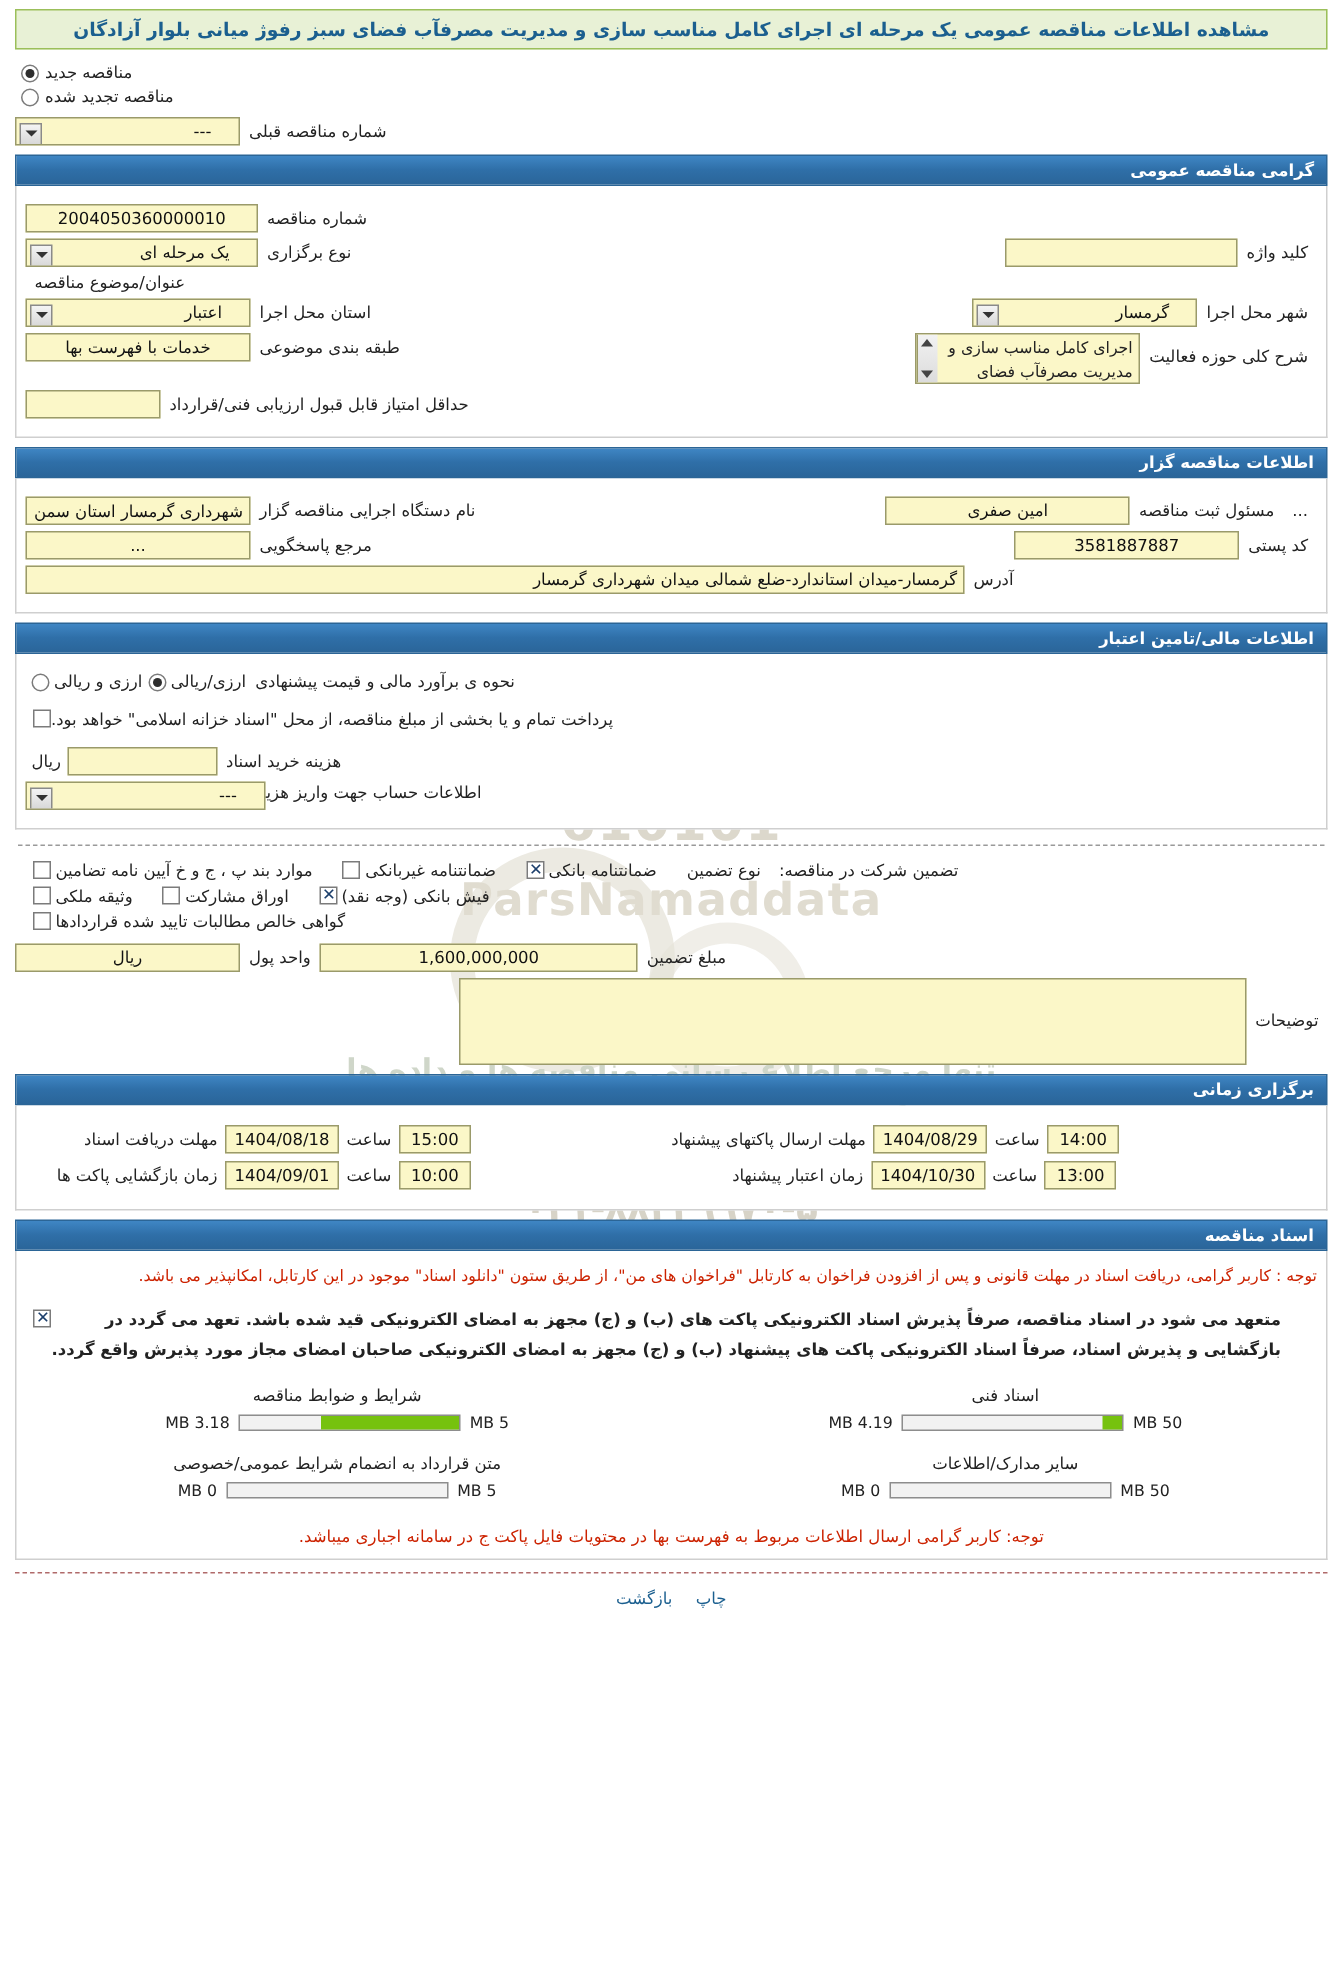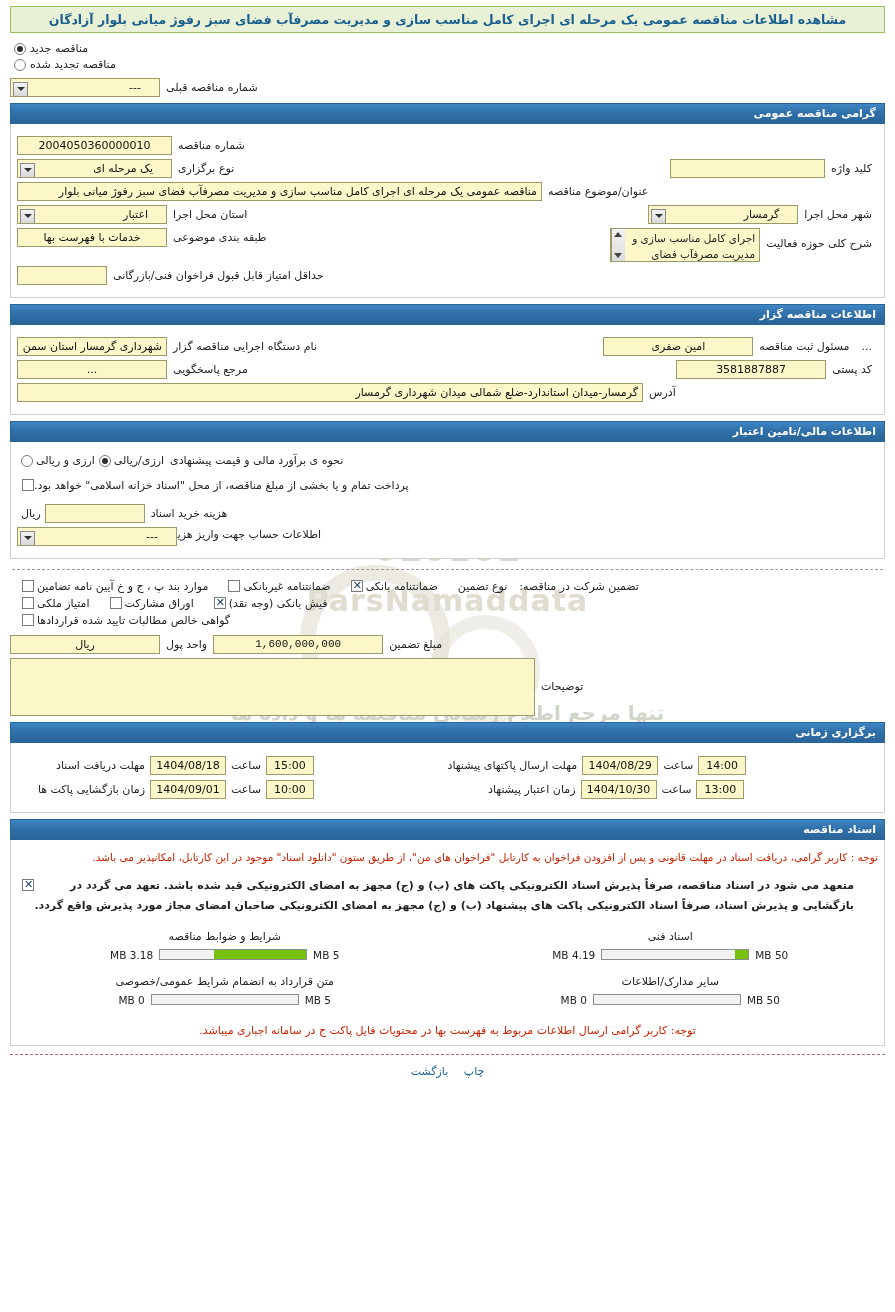--- a/index.html
+++ b/index.html
@@ -196,21 +196,20 @@
           <span class="fld" style="width:155px;"></span>
         </div>
         <div style="display:flex;align-items:center;">
           <span class="lbl">نوع برگزاری</span>
           <span class="select" style="width:155px;">یک مرحله ای</span>
         </div>
       </div>
 
       <div class="row" style="justify-content:flex-end;">
         <span class="lbl">عنوان/موضوع مناقصه</span>
-        <span class="fld ta" style="width:525px;">مناقصه عمومی یک مرحله ای اجرای کامل مناسب سازی و مدیریت مصرفآب فضای سبز رفوژ میانی بلوار</span>
       </div>
 
 
       <div class="row" style="justify-content:space-between;">
         <div style="display:flex;align-items:center;">
           <span class="lbl">شهر محل اجرا</span>
           <span class="select" style="width:150px;">گرمسار</span>
         </div>
         <div style="display:flex;align-items:center;">
           <span class="lbl">استان محل اجرا</span>
@@ -229,33 +228,33 @@
             <span>اجرای کامل مناسب سازی و مدیریت مصرفآب فضای</span>
           </span>
         </div>
         <div style="display:flex;align-items:center;">
           <span class="lbl">طبقه بندی موضوعی</span>
           <span class="fld" style="width:150px;">خدمات با فهرست بها</span>
         </div>
       </div>
 
       <div class="row" style="justify-content:flex-end;">
-        <span class="lbl">حداقل امتیاز قابل قبول فراخوان فنی/بازرگانی</span>
+        <span class="lbl">حداقل امتیاز قابل قبول ارزیابی فنی/قرارداد</span>
         <span class="fld" style="width:90px;"></span>
       </div>
     </div>
 
     <div class="sec-head">اطلاعات مناقصه گزار</div>
     <div class="sec-body">
 
       <div class="row" style="justify-content:space-between;">
         <div style="display:flex;align-items:center;">
           <span class="lbl">...</span>
           <span class="lbl">مسئول ثبت مناقصه</span>
-          <span class="fld" style="width:150px;">امین صفری</span>
+          <span class="fld" style="width:163px;">امین صفری</span>
         </div>
         <div style="display:flex;align-items:center;">
           <span class="lbl">نام دستگاه اجرایی مناقصه گزار</span>
           <span class="fld" style="width:150px;padding-left:48px;">شهرداری گرمسار استان سمن</span>
         </div>
       </div>
 
       <div class="row" style="justify-content:space-between;">
         <div style="display:flex;align-items:center;">
           <span class="lbl">کد پستی</span>
@@ -329,40 +328,40 @@
       <div class="row" style="justify-content:flex-end;">
         <span style="display:flex;align-items:center;gap:3px;margin:0 8px;">
           <span style="font-size:11px;">فیش بانکی (وجه نقد)</span>
           <span class="chk on"></span>
         </span>
         <span style="display:flex;align-items:center;gap:3px;margin:0 8px;">
           <span style="font-size:11px;">اوراق مشارکت</span>
           <span class="chk"></span>
         </span>
         <span style="display:flex;align-items:center;gap:3px;margin:0 8px;">
-          <span style="font-size:11px;">امتیاز ملکی</span>
+          <span style="font-size:11px;">وثیقه ملکی</span>
           <span class="chk"></span>
         </span>
       </div>
 
       <div class="row" style="justify-content:flex-end;">
         <span style="display:flex;align-items:center;gap:3px;margin:0 8px;">
           <span style="font-size:11px;">گواهی خالص مطالبات تایید شده قراردادها</span>
           <span class="chk"></span>
         </span>
       </div>
 
       <div class="row" style="justify-content:flex-end; margin-top:8px;">
         <span class="lbl">مبلغ تضمین</span>
-        <span class="fld" style="width:170px;font-family:Liberation Mono, monospace;">1,600,000,000</span>
+        <span class="fld" style="width:212px;">1,600,000,000</span>
         <span class="lbl">واحد پول</span>
         <span class="fld" style="width:150px;">ریال</span>
       </div>
 
-      <div class="row" style="justify-content:flex-end; align-items:flex-start;">
+      <div class="row" style="justify-content:flex-start; align-items:flex-start;">
         <span class="lbl" style="padding-top:22px;">توضیحات</span>
         <span class="fld big" style="width:525px;"></span>
       </div>
     </div>
 
     <div class="sec-head">برگزاری زمانی</div>
     <div class="sec-body">
       <div class="grid2">
         <div>
           <div class="time-row">

